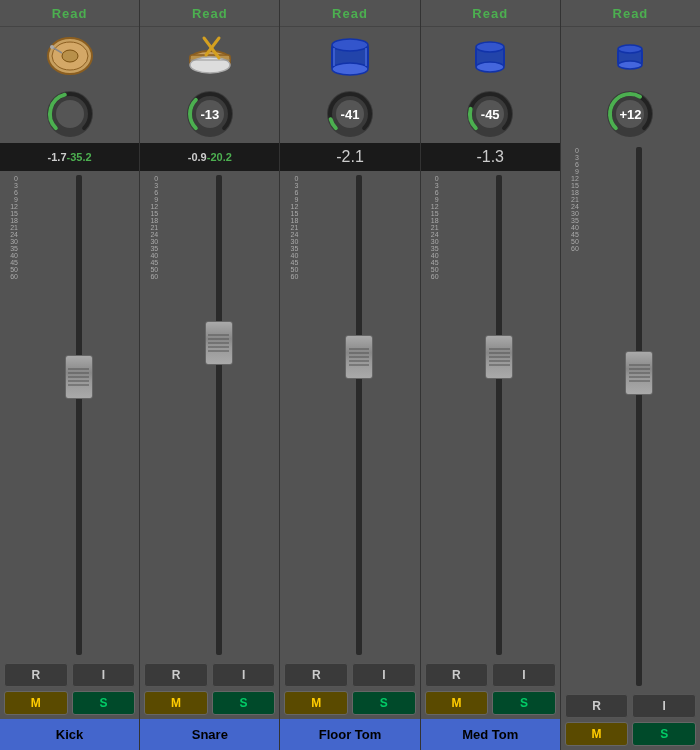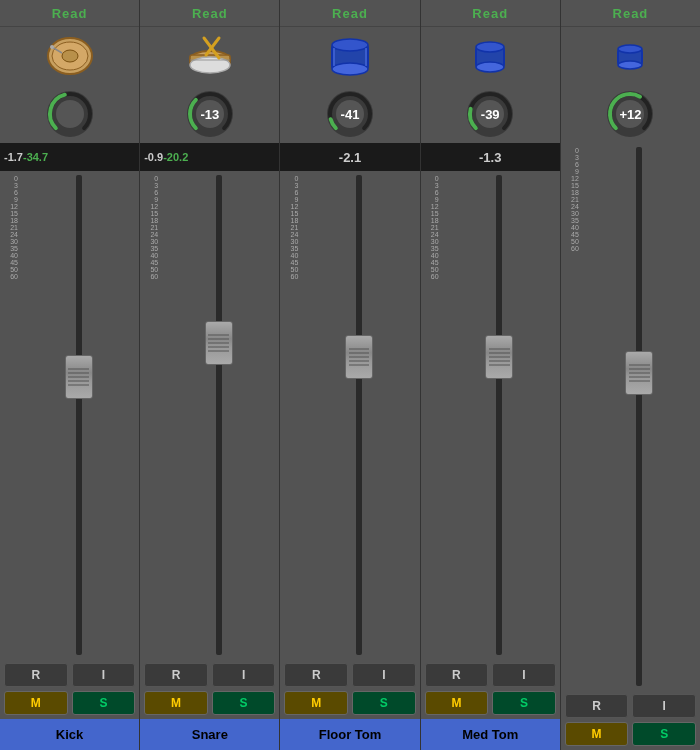--- a/index.html
+++ b/index.html
@@ -74,39 +74,39 @@
       font-weight: bold;
       text-align: center;
       pointer-events: none;
     }
 
     
     .level-display {
       width: 100%;
       display: flex;
       align-items: center;
-      justify-content: flex-start;
+      justify-content: center;
       background: #1a1a1a;
       padding: 12px 4px;
       height: 28px;
     }
     .level-left {
       color: #ccc;
       font-size: 11px;
       font-weight: bold;
     }
     .level-right {
       color: #4caf50;
       font-size: 11px;
       font-weight: bold;
     }
     .level-single {
       color: #ccc;
-      font-size: 13px;
-      font-weight: bold;
+      font-size: 16px;
+      font-weight: normal;
       width: 100%;
       text-align: center;
     }
 
     
     .fader-area {
       width: 100%;
       flex: 1;
       display: flex;
       flex-direction: row;
@@ -266,21 +266,21 @@
 
     <path d="M 10.857864376269045 39.14213562373095 A 20 20 0 0 1 19.82361909794958 5.681483474218634" fill="none" stroke="#4caf50" stroke-width="4" stroke-linecap="round"></path>
 
     <circle cx="25" cy="25" r="14" fill="#555"></circle>
   </svg>
       <div class="knob-value"></div>
     </div>
   </div>
       <div class="level-display">
       <span class="level-left">-1.7</span>
-      <span class="level-right">-34.7</span>
+      <span class="level-right">-35.2</span>
     </div>
       <div class="fader-area">
         <div class="fader-scale">
           <span>0</span>
           <span></span>
           <span>3</span>
           <span></span>
           <span>6</span>
           <span></span>
           <span>9</span>
@@ -497,21 +497,21 @@
       <svg viewBox="0 0 50 50" width="50" height="50">
 
     <circle cx="25" cy="25" r="23" fill="#3a3a3a"></circle>
 
     <path d="M 10.857864376269045 39.14213562373095 A 20 20 0 1 1 39.14213562373095 39.14213562373095" fill="none" stroke="#222" stroke-width="4" stroke-linecap="round"></path>
 
     <path d="M 10.857864376269045 39.14213562373095 A 20 20 0 0 1 5.681483474218638 19.82361909794958" fill="none" stroke="#4caf50" stroke-width="4" stroke-linecap="round"></path>
 
     <circle cx="25" cy="25" r="14" fill="#555"></circle>
   </svg>
-      <div class="knob-value">-39</div>
+      <div class="knob-value">-45</div>
     </div>
   </div>
       <div class="level-display">
       <span class="level-single">-1.3</span>
     </div>
       <div class="fader-area">
         <div class="fader-scale">
           <span>0</span>
           <span></span>
           <span>3</span>

